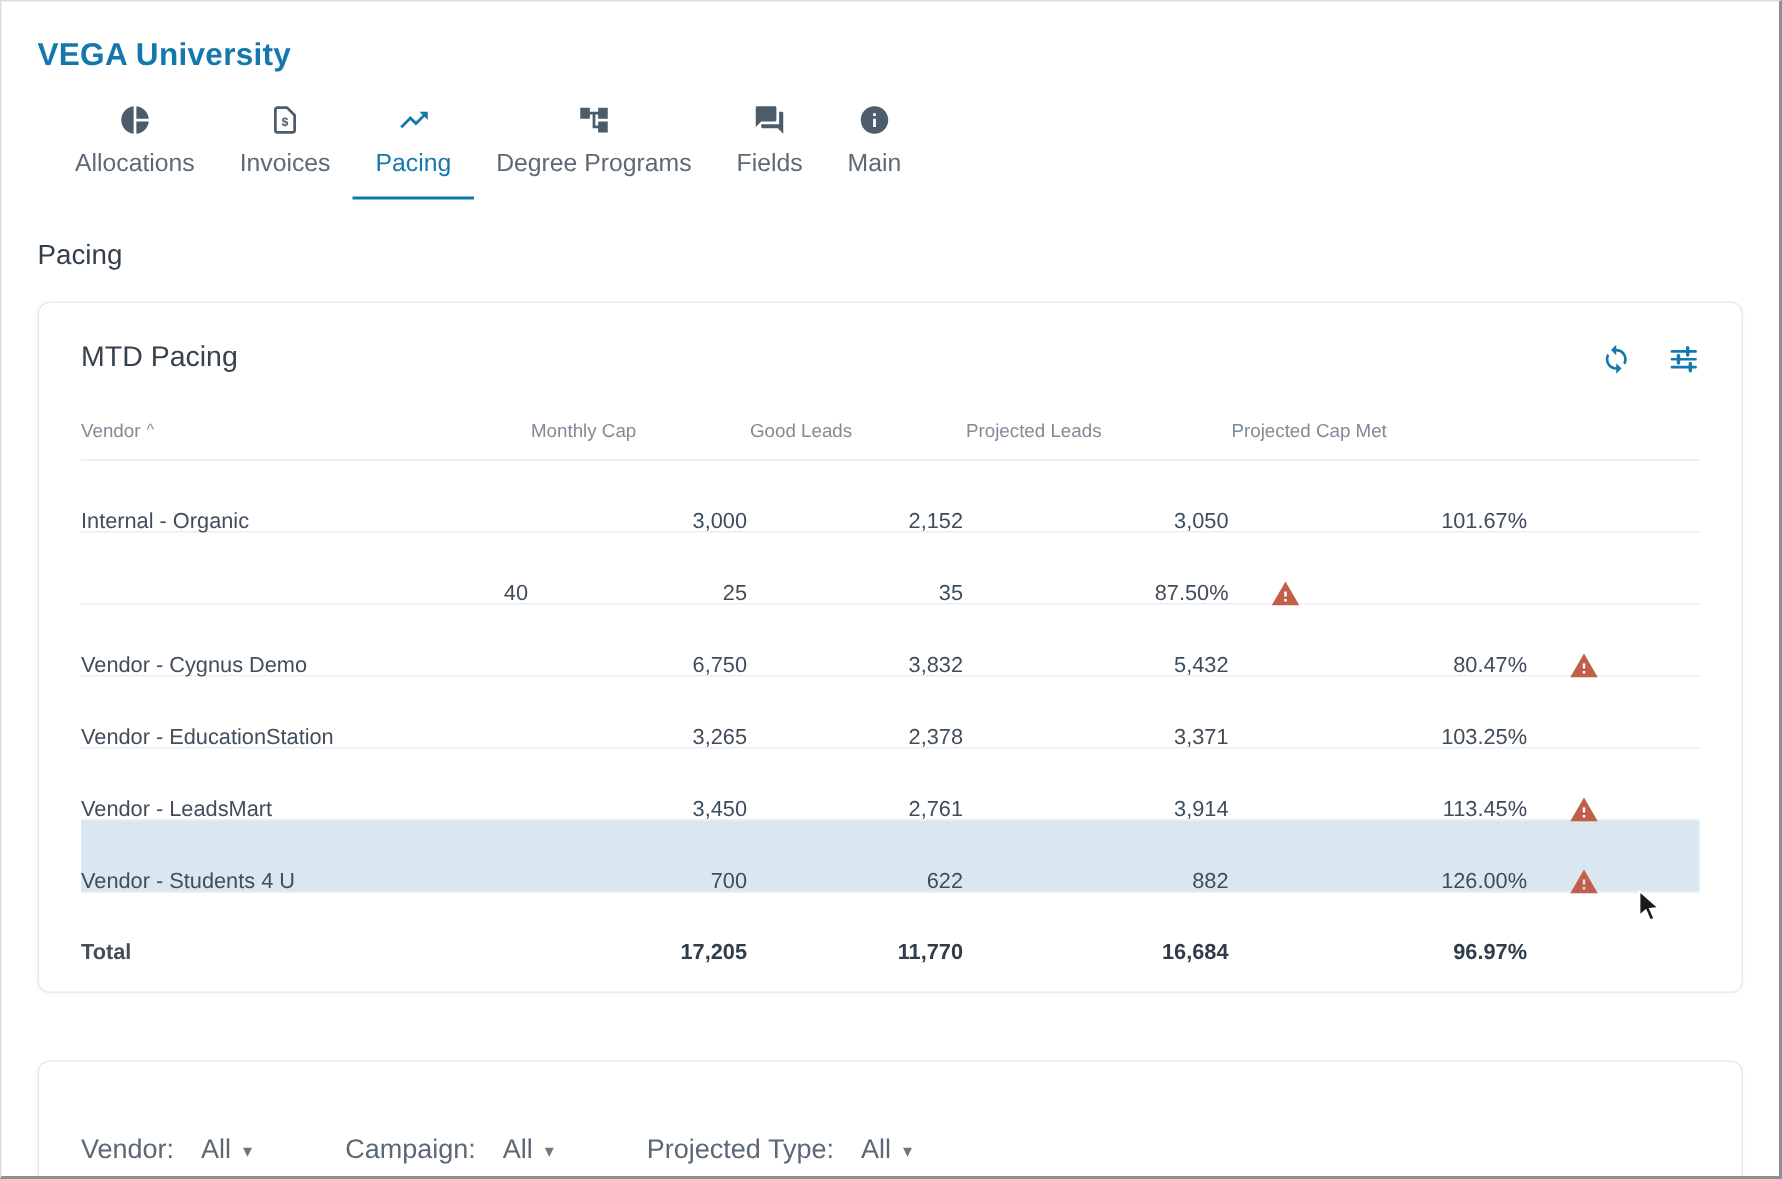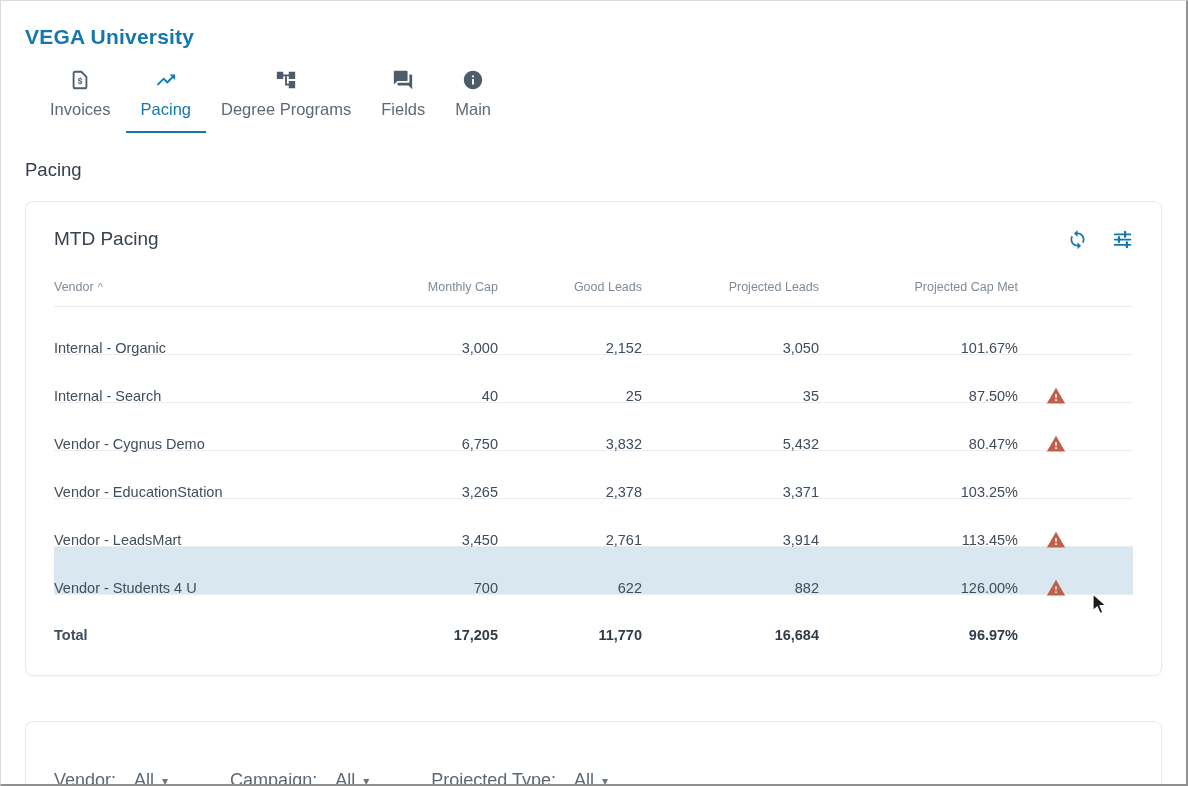--- a/index.html
+++ b/index.html
@@ -38,36 +38,36 @@
   .tab .tlabel{font-size:16.5px;color:var(--label-gray);white-space:nowrap;}
   .tab.active{border-bottom-color:var(--accent);}
   .tab.active .ticon{color:var(--accent);}
   .tab.active .tlabel{color:var(--accent);}
   
   .page-title{margin:26px 0 0 24px;font-size:18.5px;color:#333f4a;}
   
   .card{
     margin:20px 24px 0;border:1px solid var(--border);border-radius:8px;
     background:#fff;box-shadow:0 1px 3px rgba(20,40,60,.04);
-    padding:26px 28px 32px;
+    padding:26px 28px 18px;
   }
   .card-header{display:flex;justify-content:space-between;align-items:center;}
   .card-title{font-size:19px;color:#37424c;}
   .card-actions{display:flex;gap:24px;align-items:center;}
   .icon-btn{width:21px;height:21px;color:var(--accent);cursor:pointer;background:none;border:none;padding:0;}
   .icon-btn svg{width:21px;height:21px;display:block;}
   
   .table{margin-top:30px;}
   .thead,.trow{
     display:grid;
     grid-template-columns:300px 146px 144px 177px 199px 1fr;
     align-items:center;
   }
   .thead{font-size:12.5px;color:var(--header-text);padding-bottom:12px;border-bottom:1px solid var(--border);}
-  .hcell{text-align:right;padding-right:2px;}
+  .hcell{text-align:left;padding-right:2px;}
   .hcell.left{text-align:left;display:flex;align-items:center;gap:4px;}
   .sort-caret{font-size:11px;color:#8b97a2;line-height:1;}
   .trow{height:48px;border-bottom:1px solid #ecedef;font-size:14.5px;color:var(--cell-text);}
   .cell{text-align:right;padding-right:2px;margin-top:31px;}
   .cell.vendor{text-align:left;color:#414e5b;}
   .cell.warn{display:flex;align-items:center;justify-content:flex-start;padding-left:26px;}
   .warn-wrap svg{width:20px;height:20px;display:block;fill:var(--warning);}
   .trow.highlighted{background:var(--row-highlight);}
   .trow.total{font-weight:bold;color:#303c48;border-bottom:none;}
   
@@ -83,20 +83,28 @@
   
   .cursor{position:absolute;left:1091px;top:592px;pointer-events:none;}
 </style>
 </head>
 <body>
 
 <div class="header">
   <div class="app-title">VEGA University</div>
 
   <div class="tabs">
+    <div class="tab">
+      <span class="ticon">
+        <svg viewBox="0 0 24 24">
+            <path d="M11,2V22C5.9,21.5 2,17.2 2,12C2,6.8 5.9,2.5 11,2M13,2V11H22C21.5,6.2 17.8,2.5 13,2M13,13V22C17.7,21.5 21.5,17.8 22,13H13Z"></path>
+          </svg>
+      </span>
+      <span class="tlabel">Allocations</span>
+    </div>
     <div class="tab">
       <span class="ticon">
         <svg class="stroke" viewBox="0 0 24 24" stroke-width="2" stroke-linejoin="round">
             <path d="M13.5 3H6.5A1.5 1.5 0 0 0 5 4.5v15A1.5 1.5 0 0 0 6.5 21h11a1.5 1.5 0 0 0 1.5-1.5V8.5z"></path>
             <text x="12" y="16.5" font-size="9" text-anchor="middle" fill="currentColor" stroke="none" font-weight="bold">$</text>
           </svg>
       </span>
       <span class="tlabel">Invoices</span>
     </div>
     <div class="tab active">
@@ -181,21 +189,20 @@
     <div class="cell warn">
       <span class="warn-wrap" style="visibility: hidden;">
         <svg viewBox="0 0 24 24">
                 <path d="M1 21h22L12 2 1 21zm12-3h-2v-2h2v2zm0-4h-2v-4h2v4z"></path>
               </svg>
       </span>
     </div>
   </div>
 
   <div class="trow">
-    <div class="cell vendor">Internal - Search</div>
     <div class="cell">40</div>
     <div class="cell">25</div>
     <div class="cell">35</div>
     <div class="cell">87.50%</div>
     <div class="cell warn">
       <span class="warn-wrap">
         <svg viewBox="0 0 24 24">
                 <path d="M1 21h22L12 2 1 21zm12-3h-2v-2h2v2zm0-4h-2v-4h2v4z"></path>
               </svg>
       </span>

